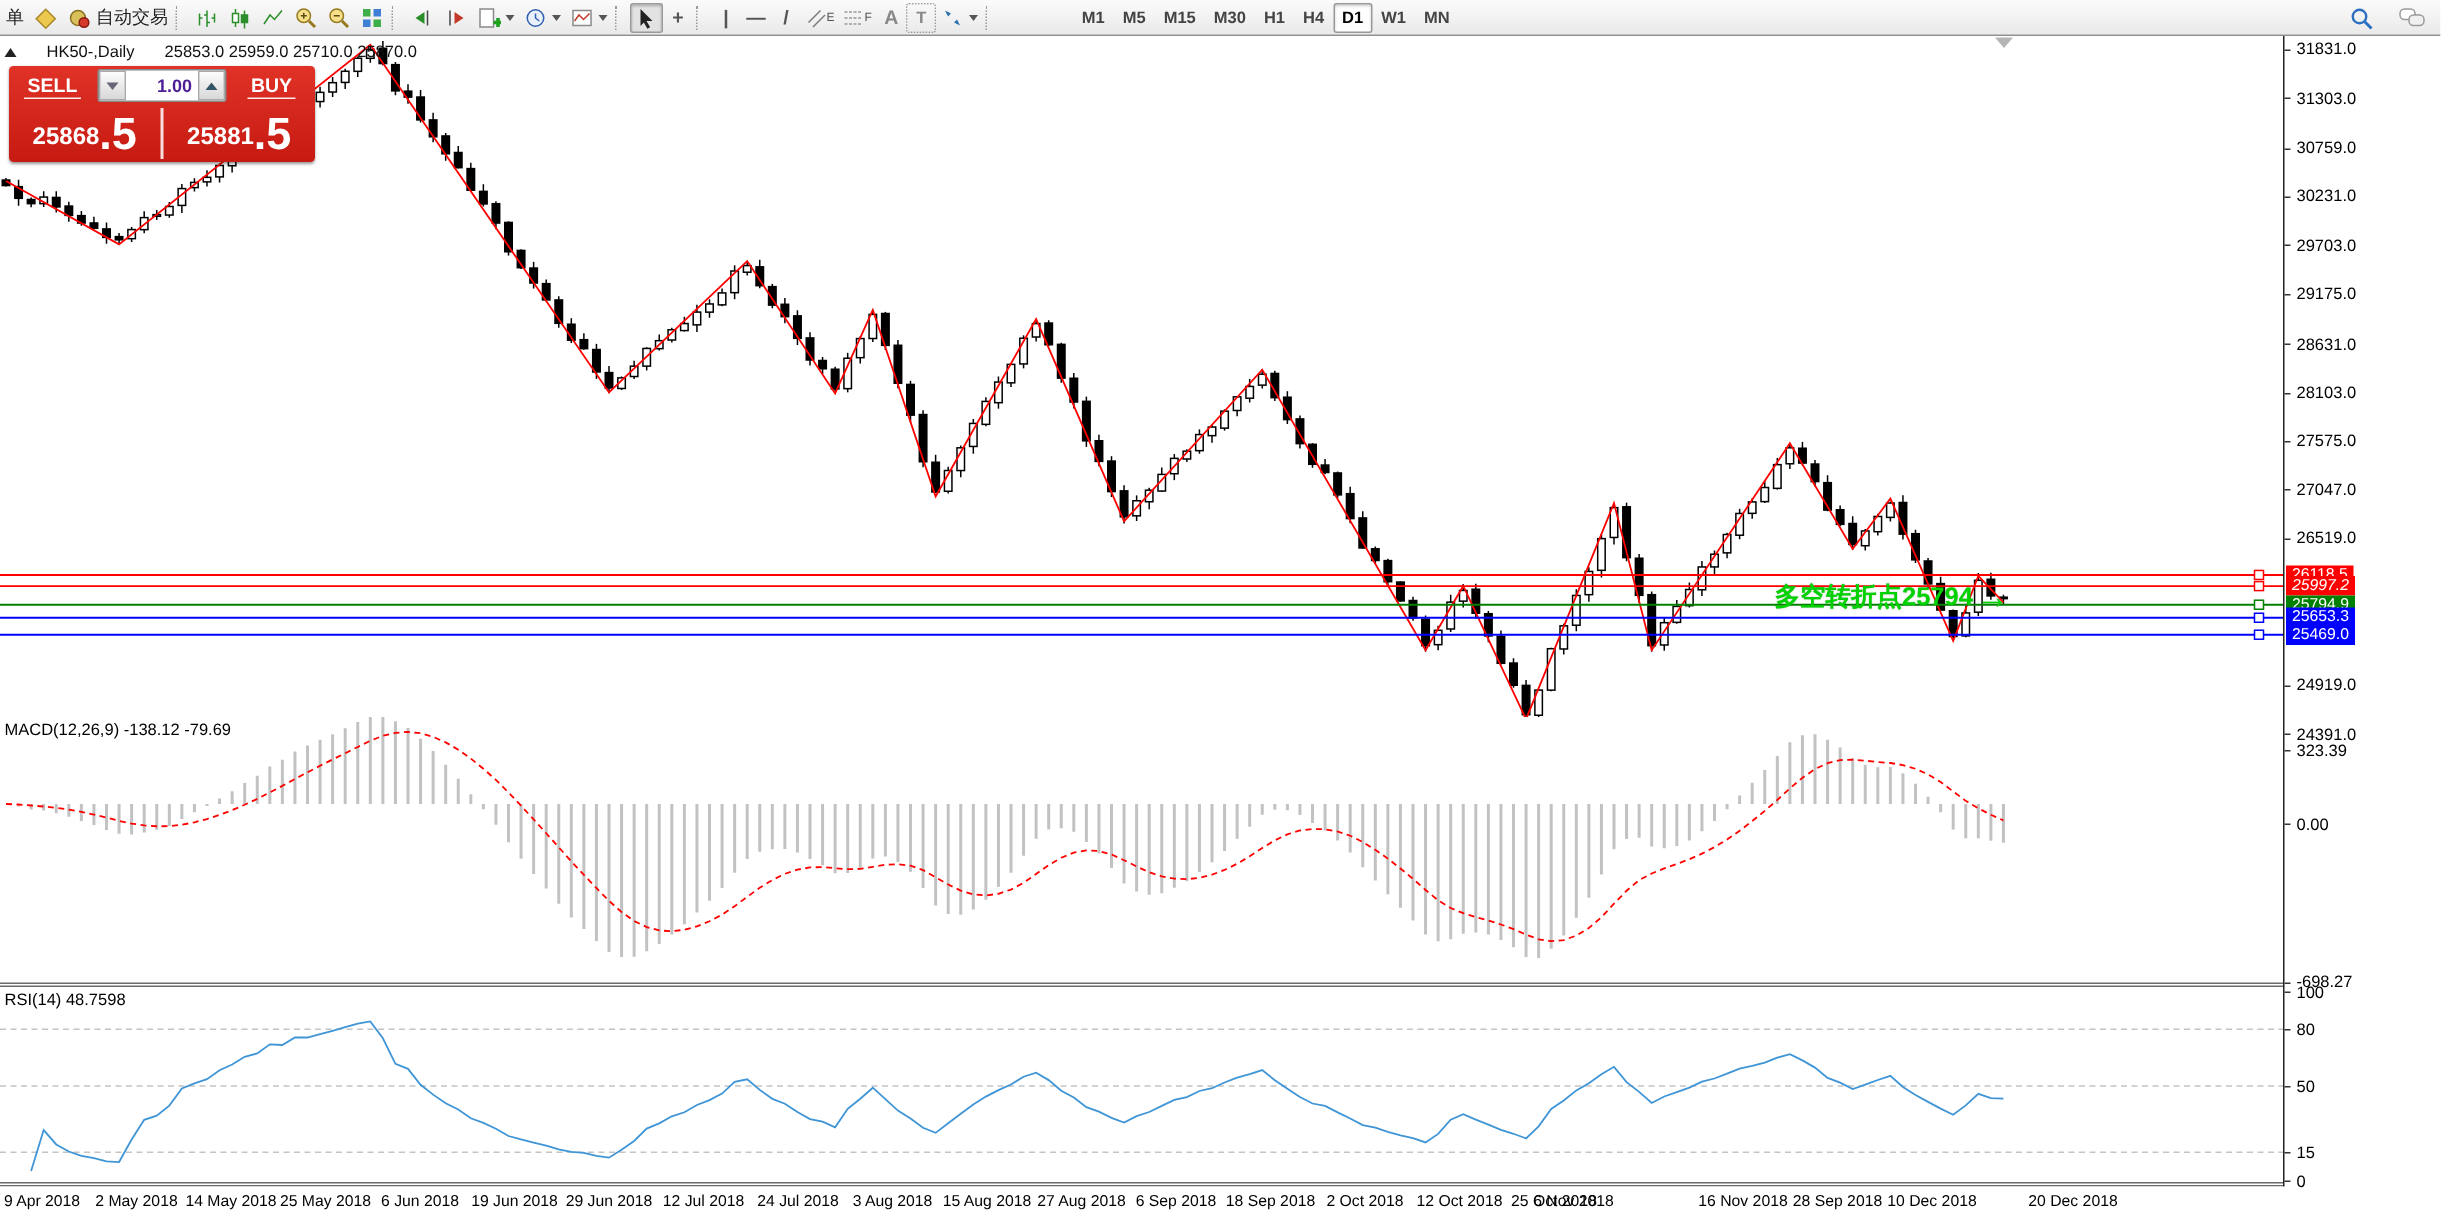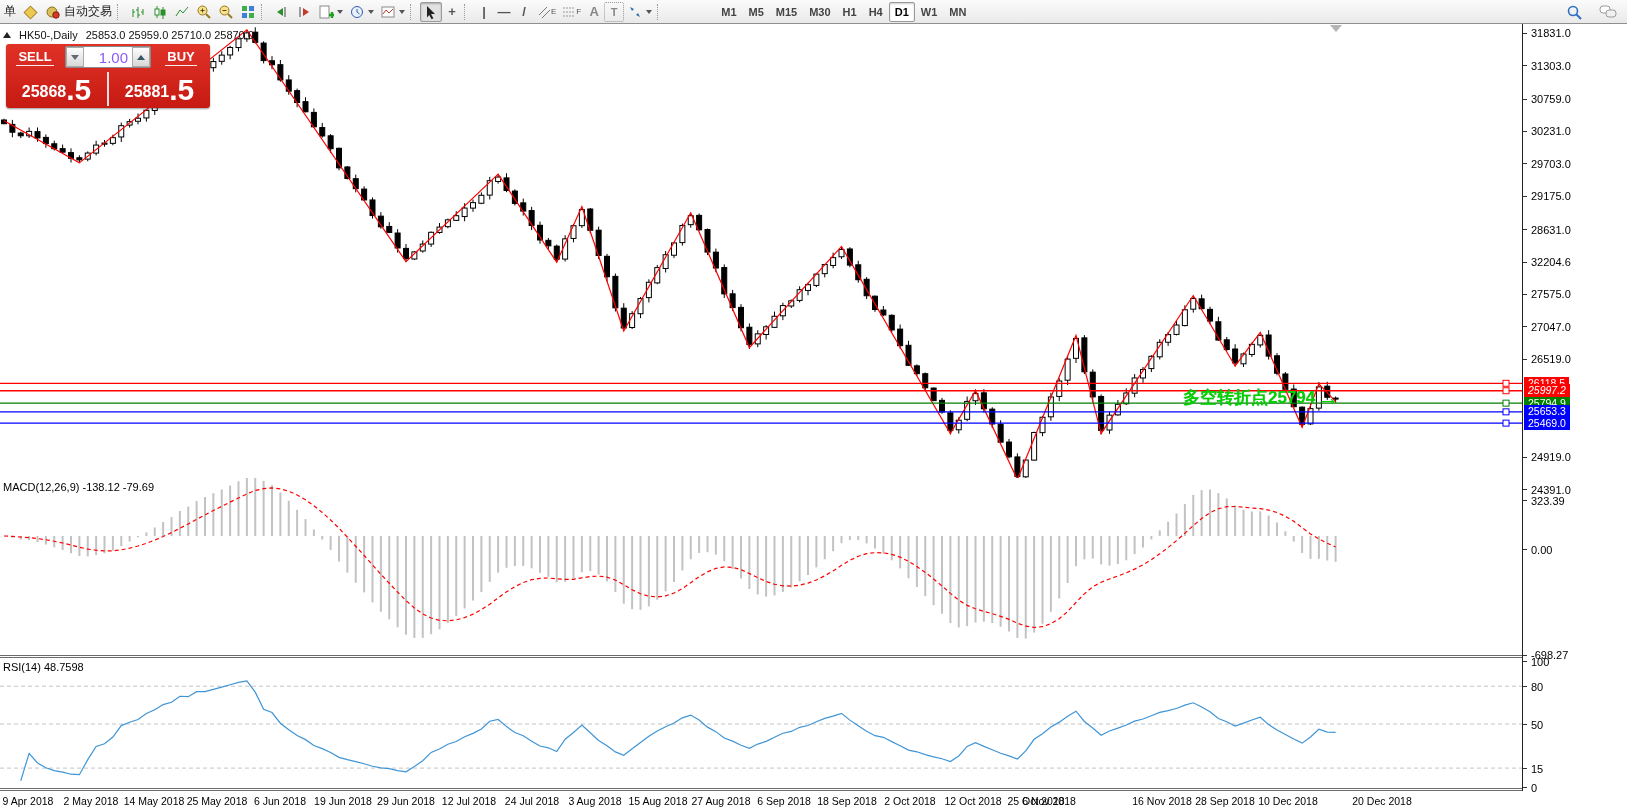--- a/index.html
+++ b/index.html
@@ -40,38 +40,38 @@
   #price-axis { position:absolute; left:1522px; top:24px; width:105px; height:767px;
                 background:#fff; border-left:1px solid #222; }
   .axis-label { position:absolute; left:8px; font-size:11px; color:#000; white-space:nowrap; }
   .axis-tick  { position:absolute; left:0; width:4px; height:1px; background:#333; }
   .price-tag  { position:absolute; left:1px; height:13px; line-height:13px; padding:0 4px;
                 font-size:10.5px; color:#fff; white-space:nowrap; }
 
   
   .pane-label { position:absolute; left:3px; top:3px; font-size:11px; color:#000; z-index:5; }
   #chart-title { position:absolute; left:3px; top:5px; font-size:11px; color:#111; z-index:6;
-                 display:flex; align-items:center; gap:8px; }
+                 display:flex; align-items:center; gap:20px; }
   #collapse-tri { width:0; height:0; border-left:4px solid transparent; border-right:4px solid transparent;
                   border-bottom:6px solid #222; }
 
   
   #trade-panel { position:absolute; left:6px; top:20px; width:204px; height:64px; z-index:10;
                  background:linear-gradient(#e03227,#c61a12); border-radius:3px;
                  box-shadow:0 1px 2px rgba(0,0,0,.4); color:#fff; }
   #tp-row1 { display:flex; height:26px; align-items:stretch; }
   .tp-btn { flex:0 0 58px; display:flex; align-items:center; justify-content:center;
             font-size:13px; font-weight:bold; color:#fff; }
   .tp-btn span { border-bottom:1px solid rgba(255,255,255,.9); padding:0 2px 1px; }
   #tp-spinner { flex:1; display:flex; margin:2px 1px; background:#fff; border:1px solid #8a8a8a; border-radius:2px; }
   .sp-btn { width:18px; background:linear-gradient(#fdfdfd,#d8d8d8); border:1px solid #aaa;
             display:flex; align-items:center; justify-content:center; }
   .sp-up { width:0;height:0;border-left:4px solid transparent;border-right:4px solid transparent;border-bottom:5px solid #356; }
   .sp-dn { width:0;height:0;border-left:4px solid transparent;border-right:4px solid transparent;border-top:5px solid #667; }
-  #tp-vol { flex:1; color:#8b5cf6; font-size:15px; display:flex; align-items:center; justify-content:flex-end; padding-right:4px; }
+  #tp-vol { flex:1; color:#4c1d95; font-size:12px; display:flex; align-items:center; justify-content:flex-end; padding-right:4px;font-weight:bold; }
   #tp-row2 { display:flex; height:38px; }
   .tp-price { flex:1; display:flex; align-items:flex-end; justify-content:center; padding-bottom:3px; }
   .tp-price .main { font-size:16px; font-weight:bold; line-height:26px; }
   .tp-price .big  { font-size:30px; font-weight:bold; line-height:30px; }
   #tp-gap { width:2px; background:rgba(255,255,255,.85); margin:2px 0; }
 
   
   #annotation { position:absolute; left:1183px; top:362px; z-index:8; display:flex; align-items:center;
                 color:#00d200; font-weight:bold; font-size:17px; white-space:nowrap;
                 text-shadow:0 0 1px rgba(0,90,0,.4); }
@@ -840,21 +840,21 @@
       <div class="axis-label" style="top: 69.1012px;">30759.0</div>
       <div class="axis-tick" style="top: 74.6012px;"></div>
       <div class="axis-label" style="top: 101.494px;">30231.0</div>
       <div class="axis-tick" style="top: 106.994px;"></div>
       <div class="axis-label" style="top: 133.887px;">29703.0</div>
       <div class="axis-tick" style="top: 139.387px;"></div>
       <div class="axis-label" style="top: 166.279px;">29175.0</div>
       <div class="axis-tick" style="top: 171.779px;"></div>
       <div class="axis-label" style="top: 199.653px;">28631.0</div>
       <div class="axis-tick" style="top: 205.153px;"></div>
-      <div class="axis-label" style="top: 232.046px;">32204.6</div>
+      <div class="axis-label" style="top: 232.046px;">28103.0</div>
       <div class="axis-tick" style="top: 237.546px;"></div>
       <div class="axis-label" style="top: 264.439px;">27575.0</div>
       <div class="axis-tick" style="top: 269.939px;"></div>
       <div class="axis-label" style="top: 296.831px;">27047.0</div>
       <div class="axis-tick" style="top: 302.331px;"></div>
       <div class="axis-label" style="top: 329.224px;">26519.0</div>
       <div class="axis-tick" style="top: 334.724px;"></div>
       <div class="axis-label" style="top: 427.383px;">24919.0</div>
       <div class="axis-tick" style="top: 432.883px;"></div>
       <div class="axis-label" style="top: 459.776px;">24391.0</div>

